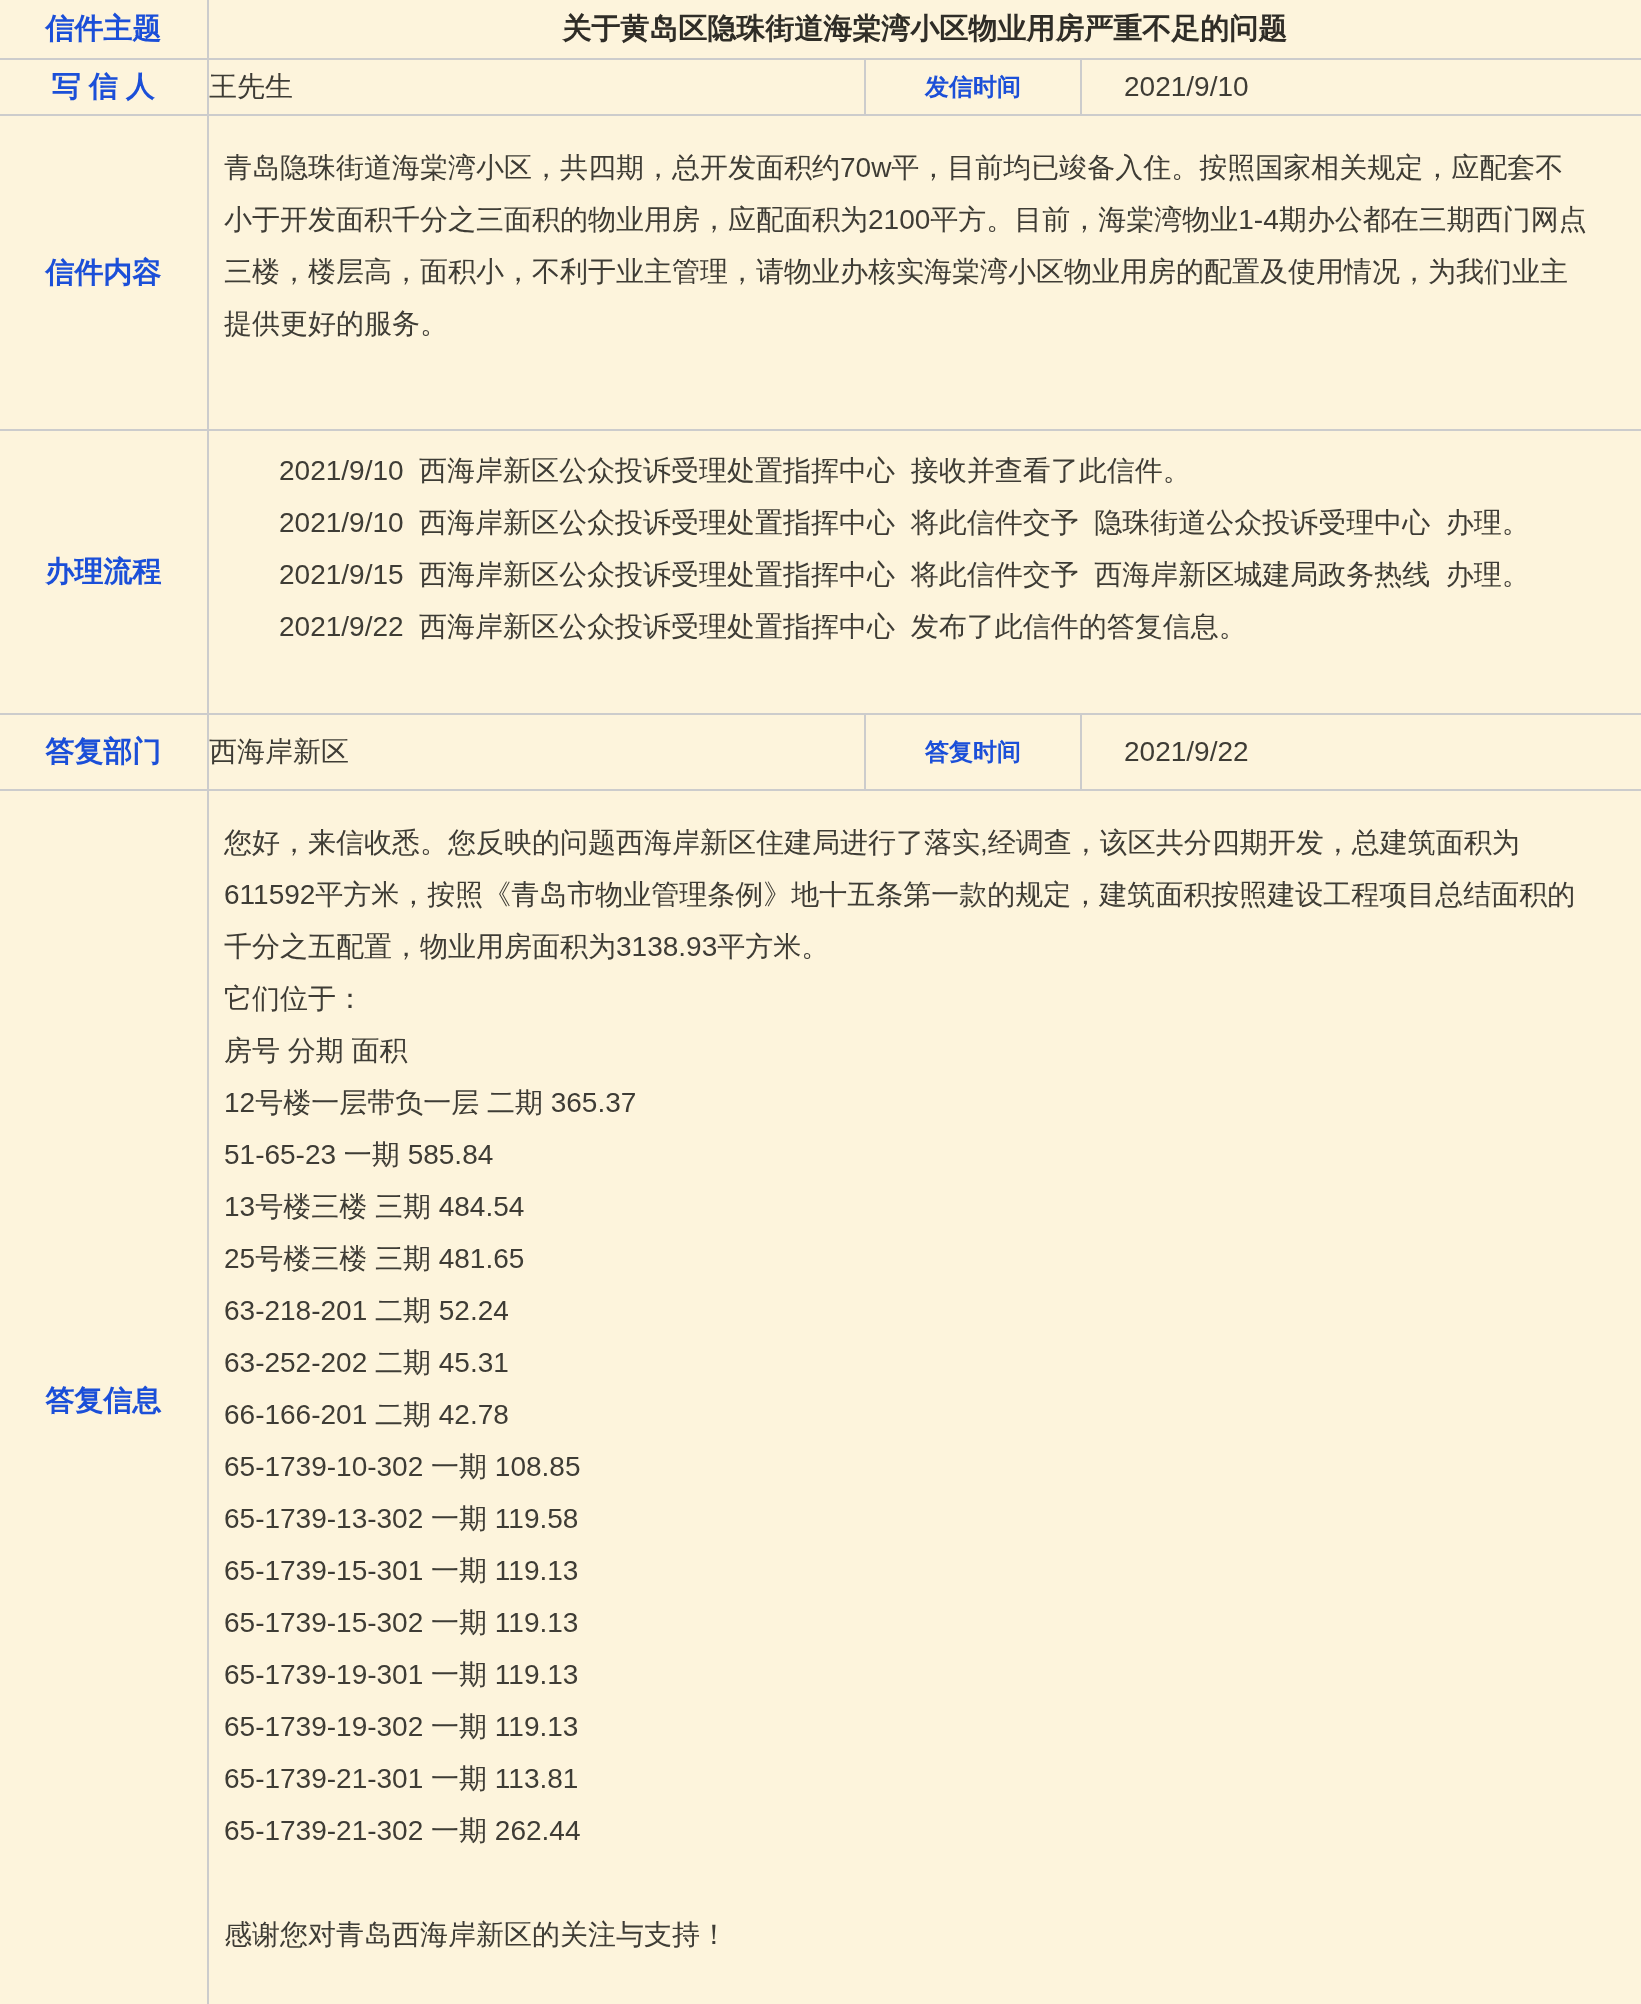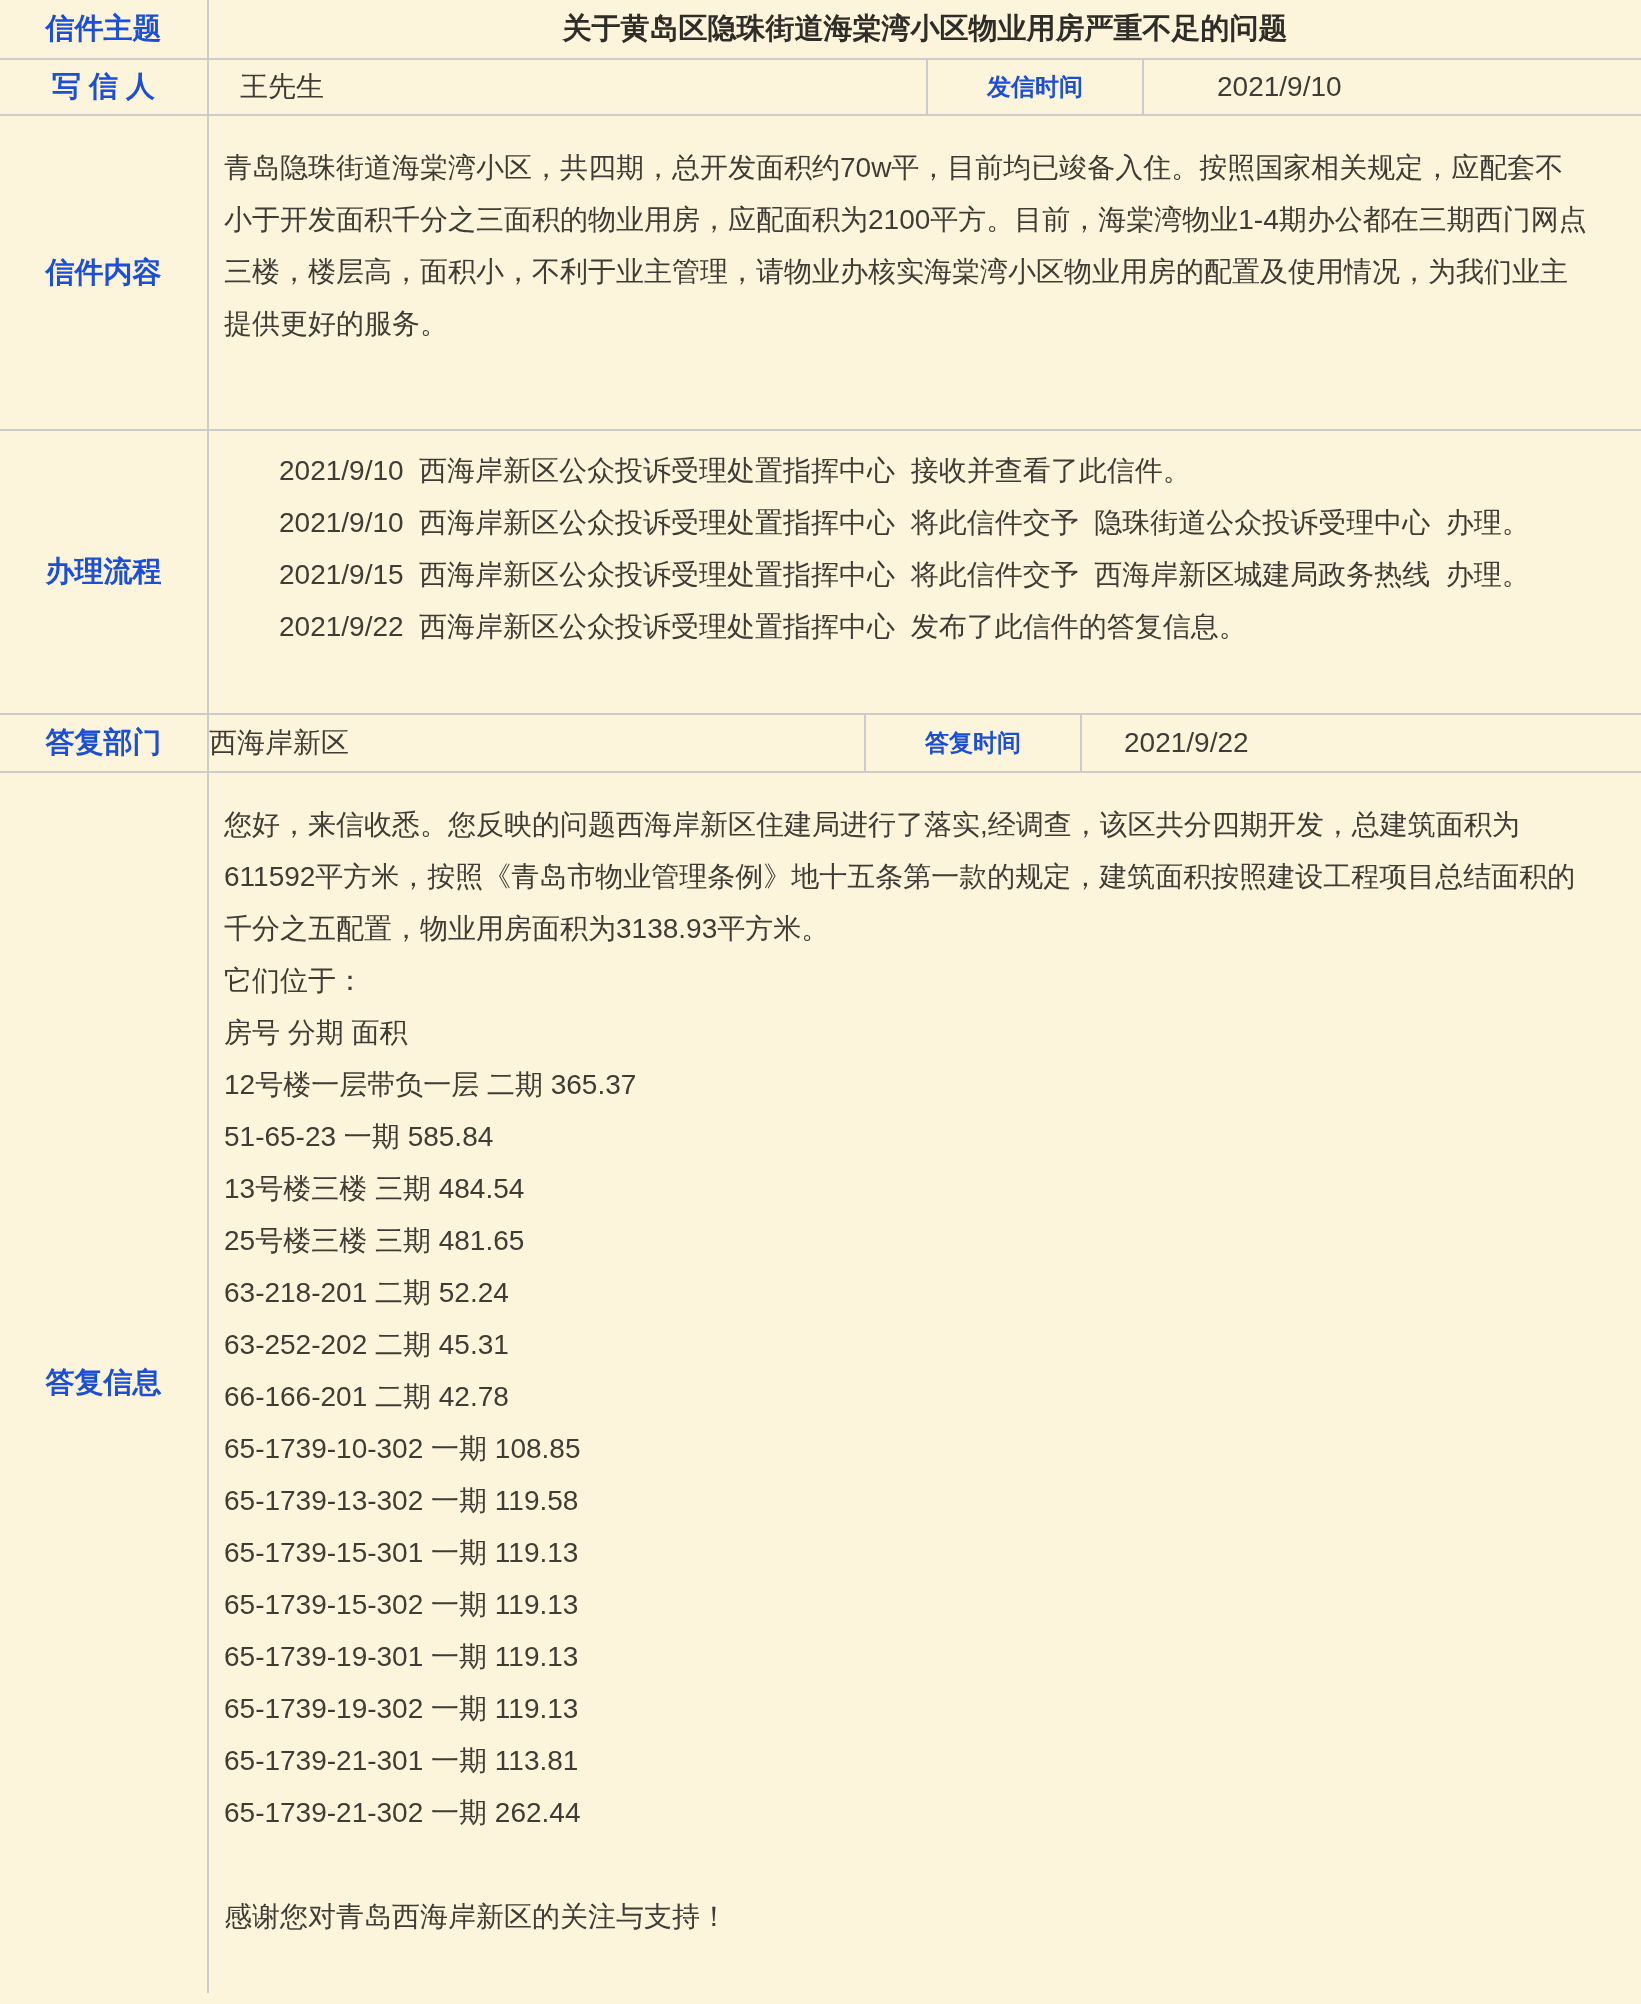--- a/index.html
+++ b/index.html
@@ -21,24 +21,24 @@
   .cell{min-width:0;}
   .label-cell{
     width:209px;flex:0 0 209px;
     display:flex;align-items:center;justify-content:center;
     color:var(--blue);font-weight:bold;font-size:29px;
     border-right:2px solid var(--border);
     text-align:center;
   }
   
   .subject-row{height:58px;}
-  .writer-row{height:56px;gap:31px;}
+  .writer-row{height:56px;}
   .content-row{height:315px;}
   .process-row{height:284px;}
-  .dept-row{height:58px;}
+  .dept-row{height:76px;}
   .reply-row{height:1222px;}
 
   .subject-value{
     flex:1;display:flex;align-items:center;justify-content:center;
     font-weight:bold;font-size:29px;color:var(--title);
     padding:1px 30px;
   }
   .writer-value,.dept-value{
     width:655px;flex:0 0 655px;
     display:flex;align-items:center;

